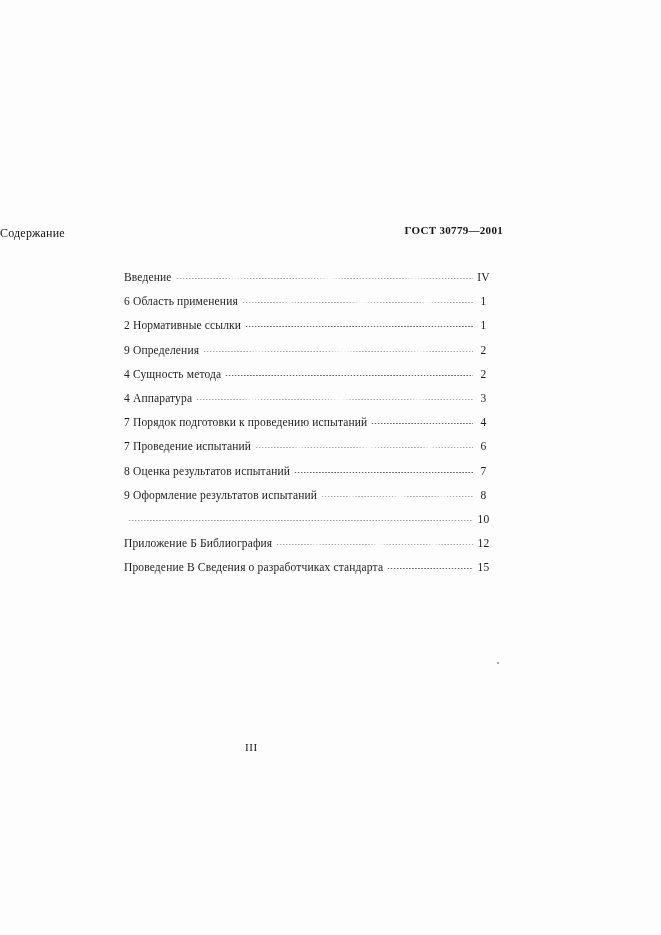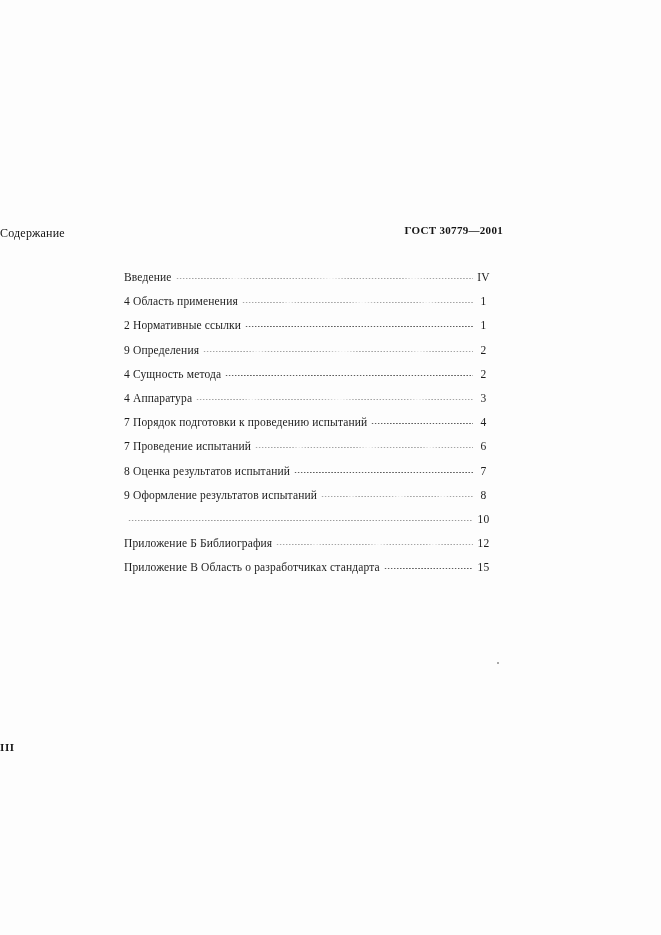--- a/index.html
+++ b/index.html
@@ -113,44 +113,43 @@
     background: #8d8d8d;
     border-radius: 50%;
   }
 
   
   .doc-folio {
     position: absolute;
     left: 0;
     top: 741px;
     width: 503px;
-    text-align: left;
+    text-align: center;
     font-size: 11px;
     color: #161616;
     letter-spacing: 0.6px;
-    font-weight: bold;
   }
 </style>
 </head>
 <body>
 
 <div id="page">
 
   <div class="doc-header">ГОСТ 30779—2001</div>
 
   <div class="doc-title">Содержание</div>
 
   <div class="toc">
       <div class="toc-row" data-faded="patchy">
         <span class="toc-label">Введение</span>
         <span class="toc-leader"></span>
         <span class="toc-page">IV</span>
       </div>
       <div class="toc-row" data-faded="patchy">
-        <span class="toc-label">4 Область применения</span>
+        <span class="toc-label">6 Область применения</span>
         <span class="toc-leader"></span>
         <span class="toc-page">1</span>
       </div>
       <div class="toc-row">
         <span class="toc-label">2 Нормативные ссылки</span>
         <span class="toc-leader"></span>
         <span class="toc-page">1</span>
       </div>
       <div class="toc-row" data-faded="patchy">
         <span class="toc-label">9 Определения</span>
@@ -190,21 +189,21 @@
       <div class="toc-row" data-faded="light">
         <span class="toc-leader"></span>
         <span class="toc-page">10</span>
       </div>
       <div class="toc-row" data-faded="patchy">
         <span class="toc-label">Приложение Б Библиография</span>
         <span class="toc-leader"></span>
         <span class="toc-page">12</span>
       </div>
       <div class="toc-row">
-        <span class="toc-label">Приложение В Область о разработчиках стандарта</span>
+        <span class="toc-label">Проведение В Сведения о разработчиках стандарта</span>
         <span class="toc-leader"></span>
         <span class="toc-page">15</span>
       </div>
     </div>
 
   <div class="scan-speck"></div>
 
   <div class="doc-folio">III</div>
 
 </div>

